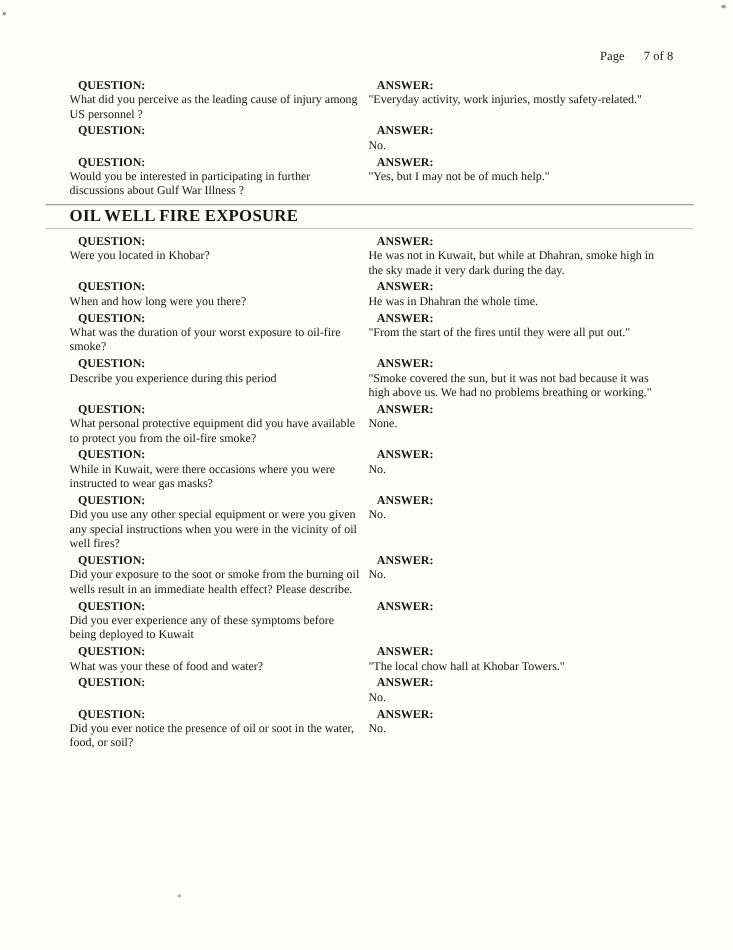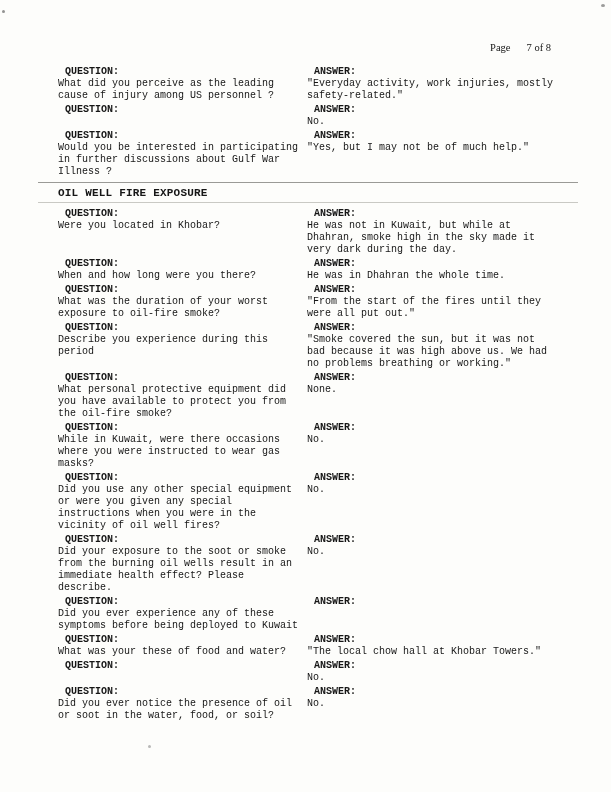--- a/index.html
+++ b/index.html
@@ -20,31 +20,30 @@
     background: #3a3a3a;
     border-radius: 50%;
   }
   .speck-tl { left: 2px; top: 10px; width: 3px; height: 3px; opacity: .55; }
   .speck-tr { right: 6px; top: 4px; width: 4px; height: 3px; opacity: .5; }
   .speck-bc { left: 148px; bottom: 44px; width: 3px; height: 3px; opacity: .35; }
 
   .page-num {
     position: absolute;
     top: 42px;
-    right: 60px;
+    right: 50px;
     font-size: 10.5px;
   }
   .page-num .num { margin-left: 16px; }
 
   .content {
     position: absolute;
     top: 66px;
     left: 58px;
     width: 504px;
-    font-family: Liberation Mono, monospace;
   }
 
   .qa-row {
     display: grid;
     grid-template-columns: 249px 1fr;
     margin-bottom: 2px;
   }
   .col { min-width: 0; }
   .label {
     font-weight: bold;
@@ -68,21 +67,21 @@
     border-top: 1px solid #9a9a96;
     margin: 0 0 0 -20px;
     width: 540px;
     height: 0;
   }
   .rule.light {
     border-top-color: #c9c9c4;
   }
   .section-title {
     font-weight: bold;
-    font-size: 11px;
+    font-size: 14px;
     line-height: 12px;
     padding: 4px 0 3px 0;
     letter-spacing: .2px;
   }
 </style>
 </head>
 <body>
 
 <div class="scan-speck speck-tl"></div>
 <div class="scan-speck speck-tr"></div>

